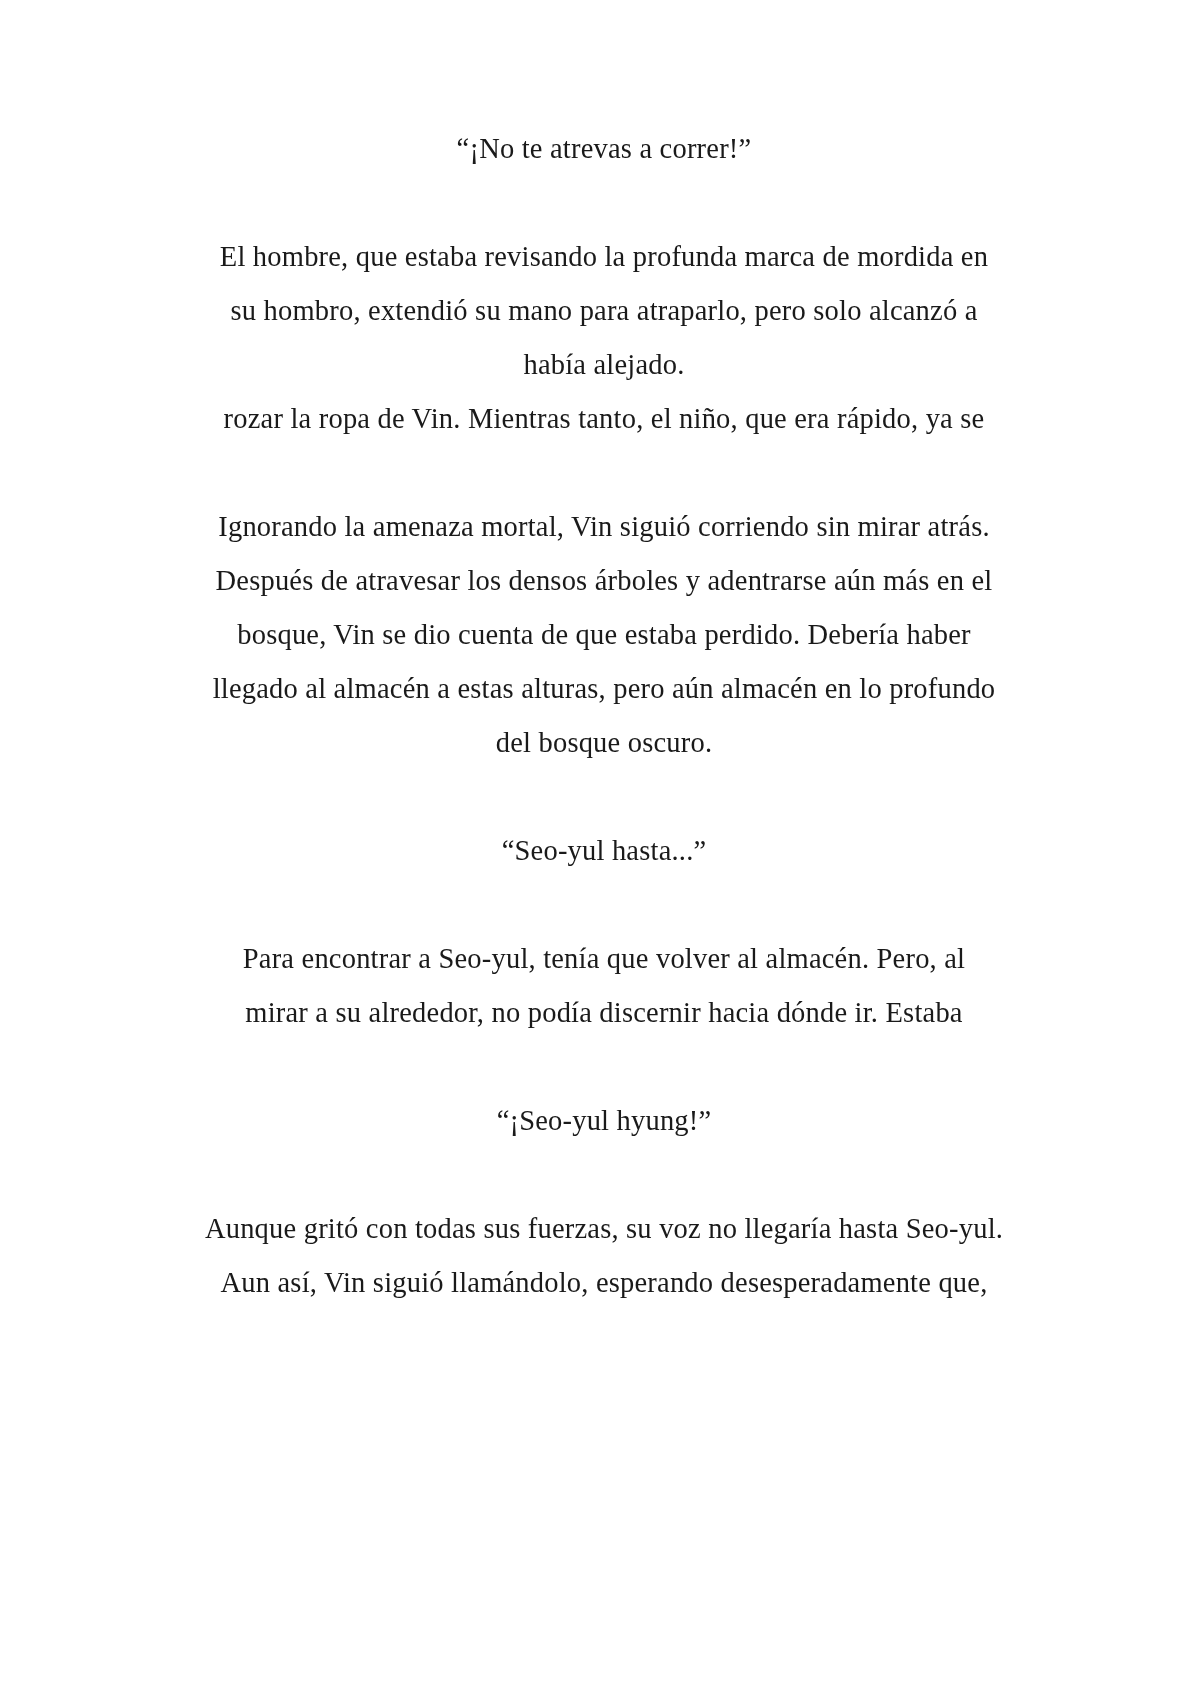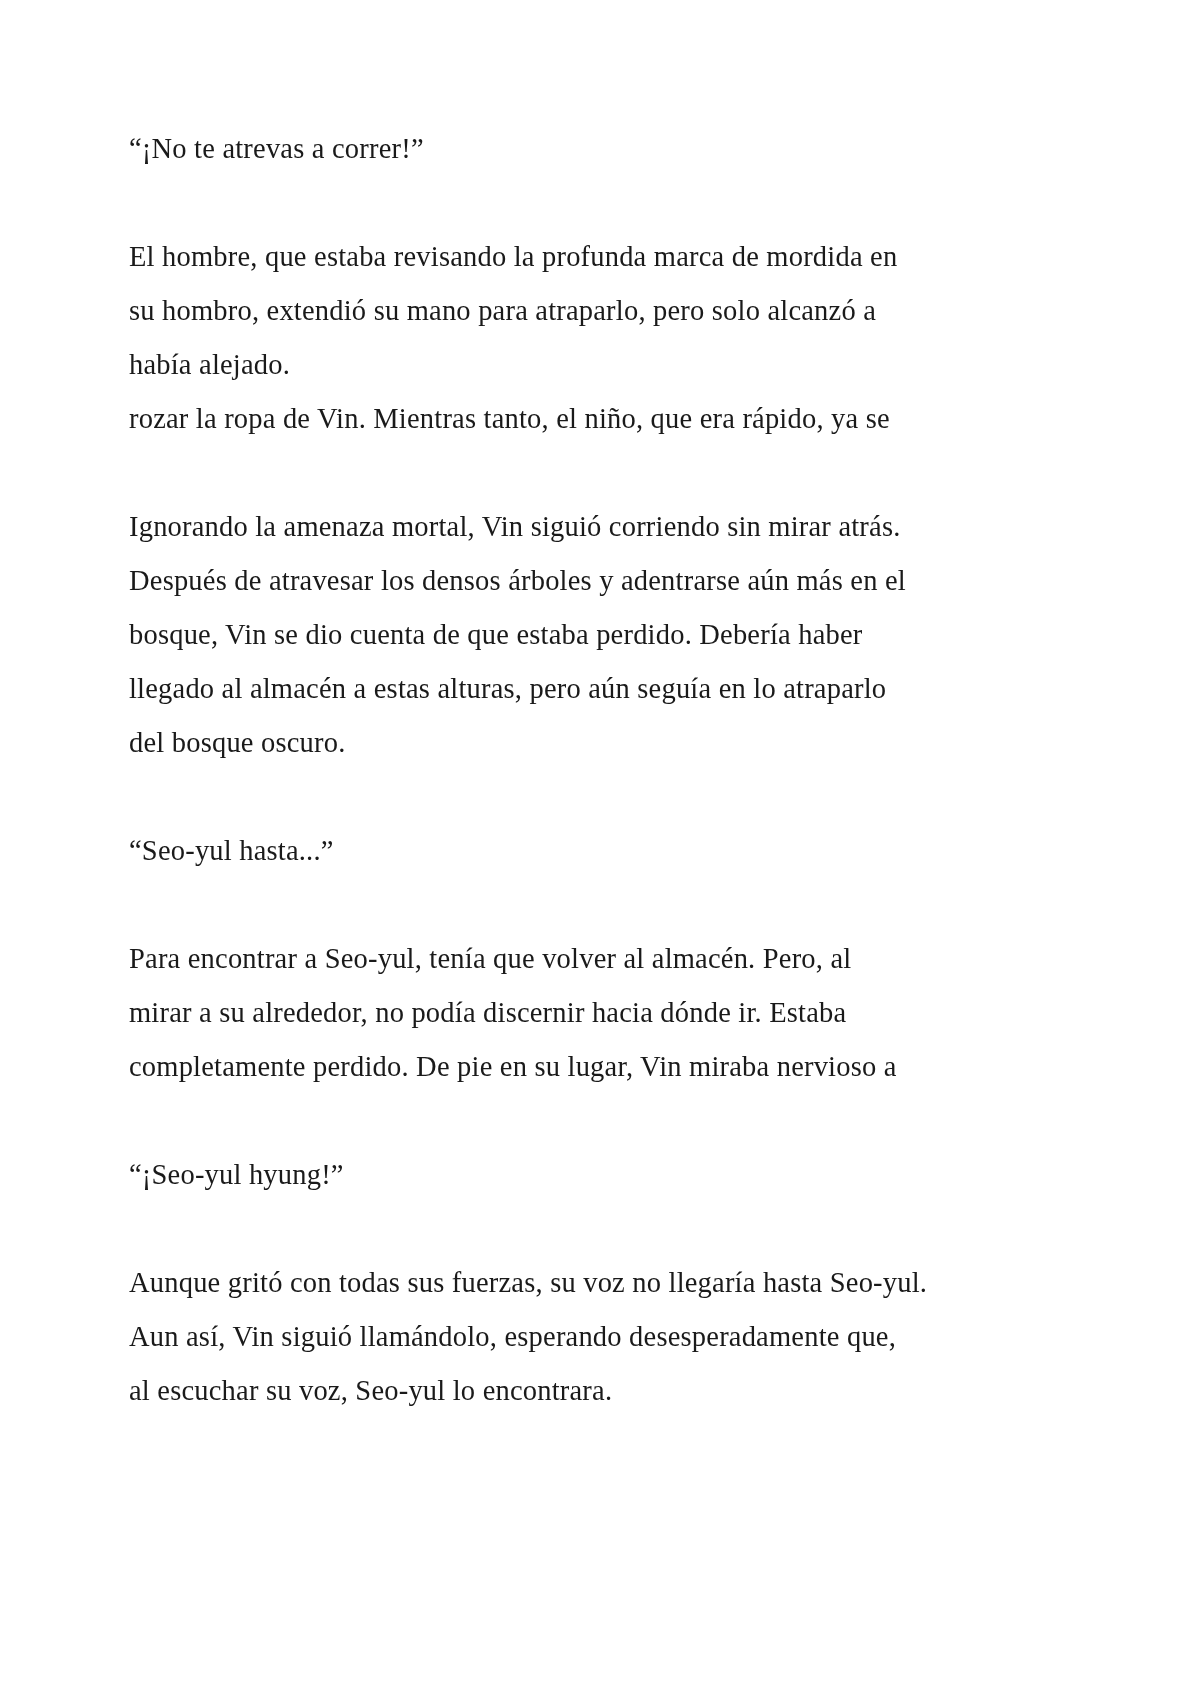--- a/index.html
+++ b/index.html
@@ -24,20 +24,21 @@
       color: #1a1a1a;
       letter-spacing: 0.2px;
     }
     .para {
       margin: 0 0 54px 0;
       padding: 0;
     }
     .para .line {
       display: block;
       white-space: nowrap;
+      text-align: center;
     }
   </style>
 </head>
 <body>
 
 <div class="page">
 
   <p class="para">
     <span class="line">“¡No te atrevas a correr!”</span>
   </p>
@@ -47,37 +48,35 @@
     <span class="line">su hombro, extendió su mano para atraparlo, pero solo alcanzó a</span>
     <span class="line">había alejado.</span>
     <span class="line">rozar la ropa de Vin. Mientras tanto, el niño, que era rápido, ya se</span>
   </p>
 
 
   <p class="para">
     <span class="line">Ignorando la amenaza mortal, Vin siguió corriendo sin mirar atrás.</span>
     <span class="line">Después de atravesar los densos árboles y adentrarse aún más en el</span>
     <span class="line">bosque, Vin se dio cuenta de que estaba perdido. Debería haber</span>
-    <span class="line">llegado al almacén a estas alturas, pero aún seguía en lo atraparlo</span>
+    <span class="line">llegado al almacén a estas alturas, pero aún almacén en lo profundo</span>
     <span class="line">del bosque oscuro.</span>
   </p>
 
   <p class="para">
     <span class="line">“Seo-yul hasta...”</span>
   </p>
 
   <p class="para">
     <span class="line">Para encontrar a Seo-yul, tenía que volver al almacén. Pero, al</span>
     <span class="line">mirar a su alrededor, no podía discernir hacia dónde ir. Estaba</span>
-    <span class="line">completamente perdido. De pie en su lugar, Vin miraba nervioso a</span>
   </p>
 
   <p class="para">
     <span class="line">“¡Seo-yul hyung!”</span>
   </p>
 
   <p class="para">
     <span class="line">Aunque gritó con todas sus fuerzas, su voz no llegaría hasta Seo-yul.</span>
     <span class="line">Aun así, Vin siguió llamándolo, esperando desesperadamente que,</span>
-    <span class="line">al escuchar su voz, Seo-yul lo encontrara.</span>
   </p>
 
 </div>
 
 </body></html>

